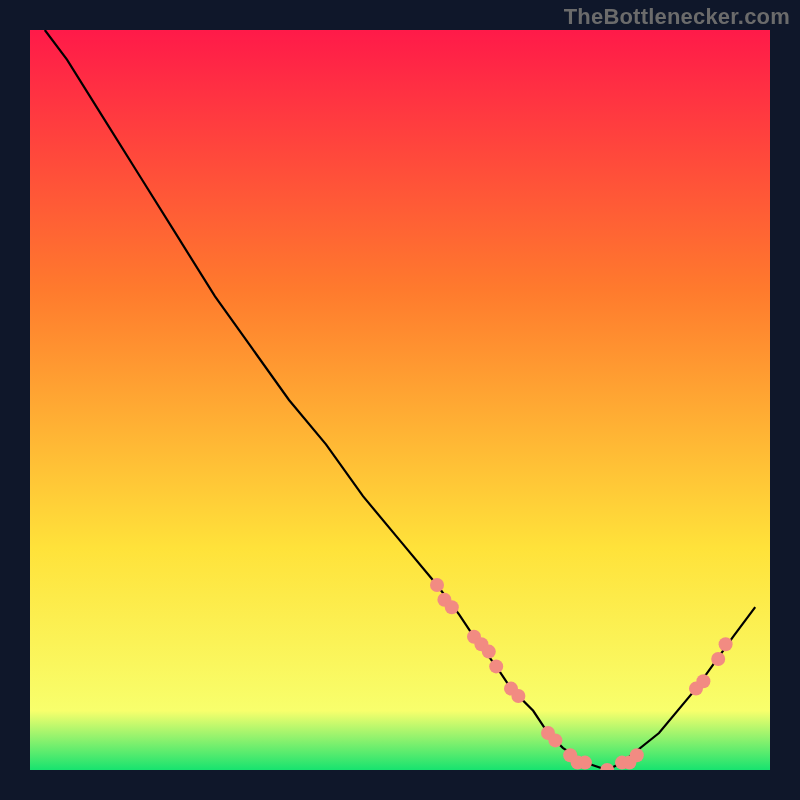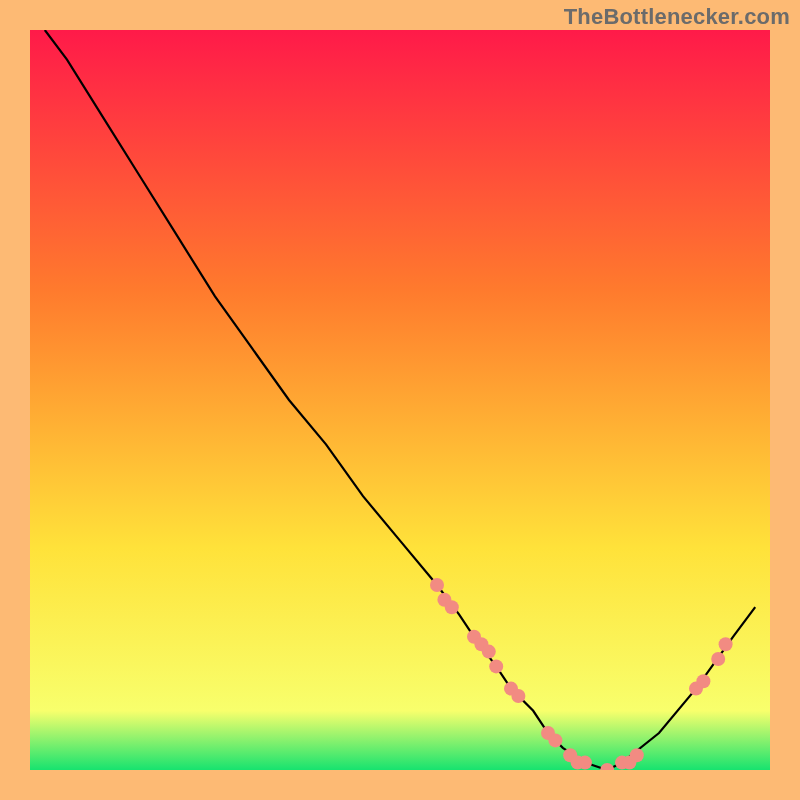--- a/index.html
+++ b/index.html
@@ -8,21 +8,21 @@
     width: 800px;
     height: 800px;
     background: #000;
     font-family: Arial, Helvetica, sans-serif;
     overflow: hidden;
   }
   .frame {
     position: relative;
     width: 800px;
     height: 800px;
-    background: #fdba74;
+    background: #0f172a;
   }
   .watermark {
     position: absolute;
     top: 4px;
     right: 10px;
     color: #6b6b6b;
     font-size: 22px;
     font-weight: 600;
     letter-spacing: 0.2px;
     z-index: 10;

